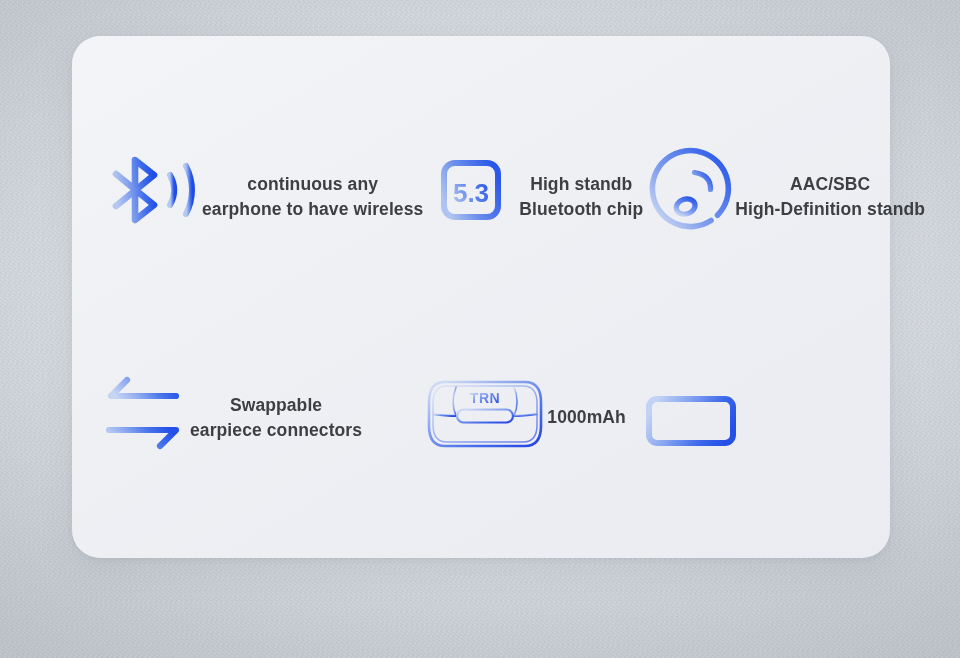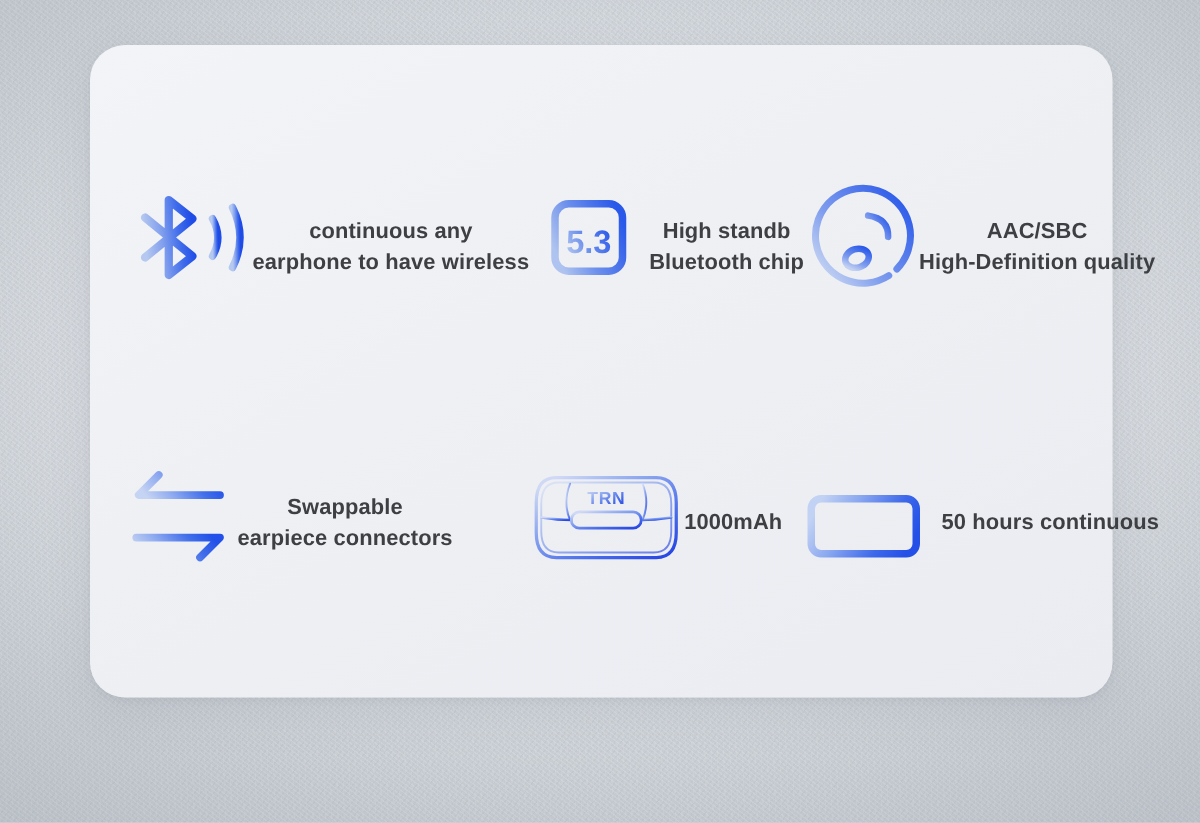--- a/index.html
+++ b/index.html
@@ -187,21 +187,21 @@
             <path d="M51.5 62.5 L51.5 28.5" stroke-width="5.2"></path>
 
             <path d="M51.5 28.5 Q68 31 67.5 45.5" stroke-width="5.2"></path>
 
             <ellipse cx="42.6" cy="62.6" rx="9.6" ry="7.4" transform="rotate(-18 42.6 62.6)" stroke-width="5.2"></ellipse>
           </g>
         </svg>
       </div>
       <div class="caption">
         <span class="l1">AAC/SBC</span>
-        <span class="l2">High-Definition quality</span>
+        <span class="l2">High-Definition standb</span>
       </div>
     </div>
 
     <div class="cell row2">
       <div class="icon-wrap">
         <svg width="92" height="78" viewBox="0 0 92 78">
           <defs>
             <linearGradient id="gSwap" x1="0" y1="0.6" x2="1" y2="0.4">
               <stop offset="0%" stop-color="#c6d4f3"></stop>
               <stop offset="30%" stop-color="#93aef0"></stop>
@@ -286,18 +286,17 @@
               <path d="M20 22 L20 40"></path>
               <path d="M33.5 22 L33.5 40"></path>
               <path d="M47 22 L47 40"></path>
               <path d="M60.5 22 L60.5 40"></path>
               <path d="M74 22 L74 40"></path>
             </g>
           </g>
         </svg>
       </div>
       <div class="caption">
-        <span class="l1">50 hours continuous</span>
       </div>
     </div>
 
   </div>
 </div>
 
 </body></html>

